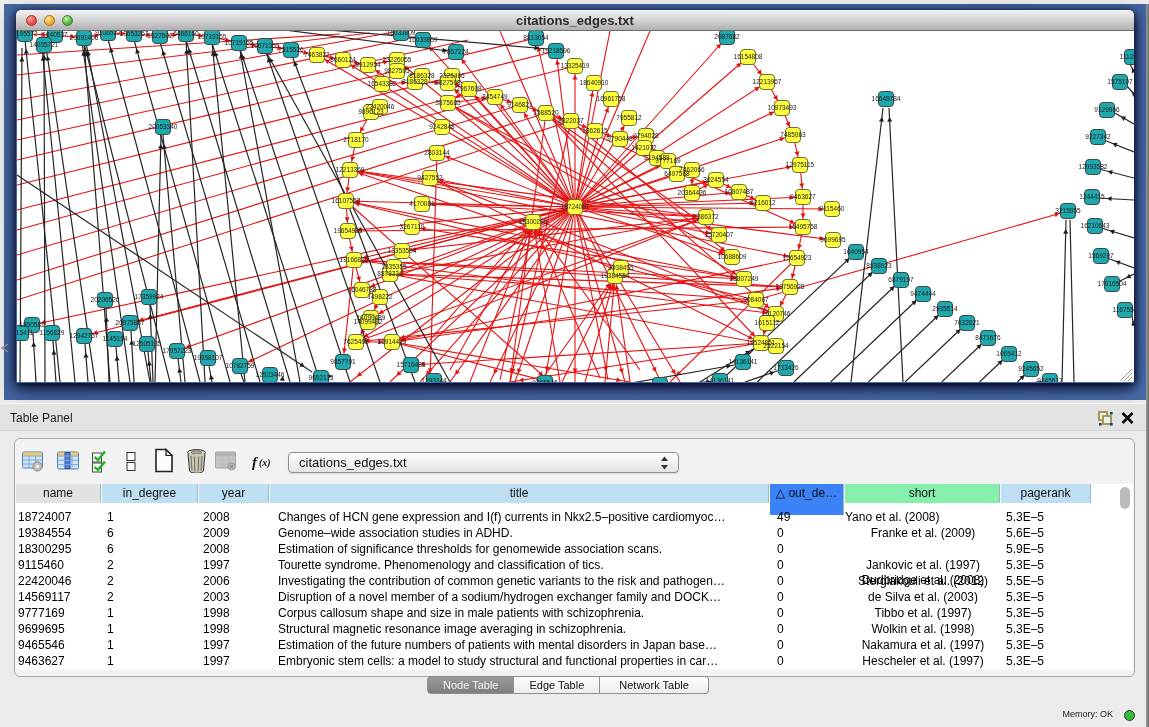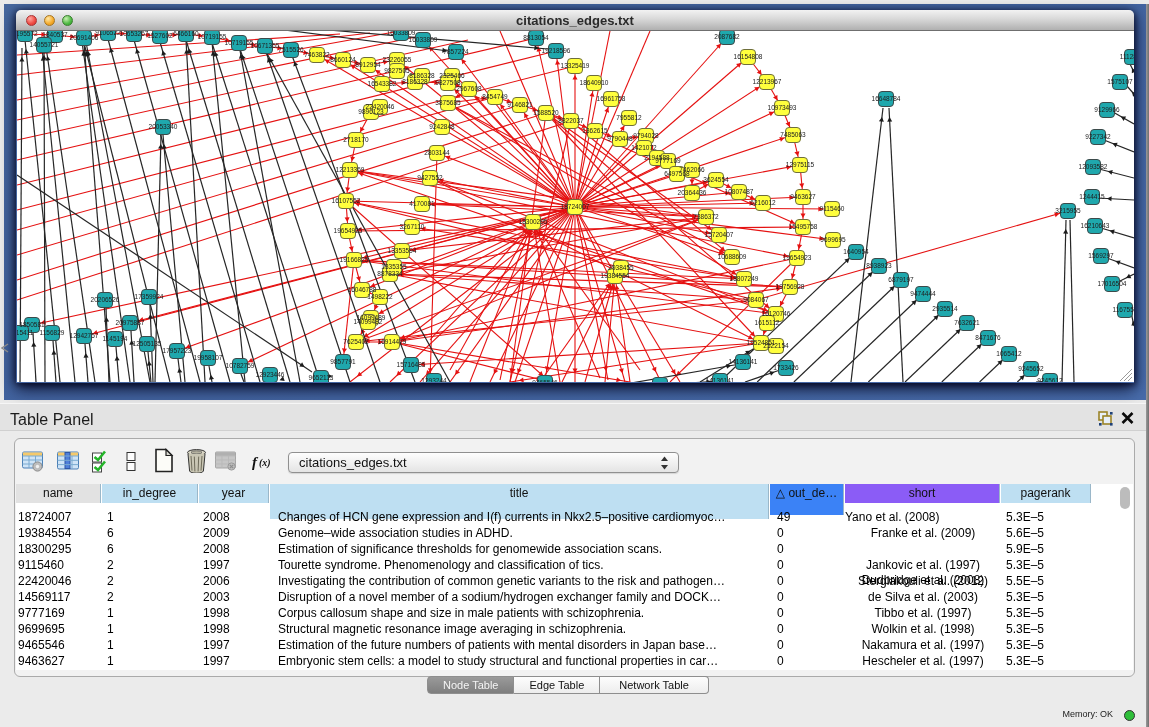--- a/index.html
+++ b/index.html
@@ -1,21 +1,21 @@
 <!DOCTYPE html>
 <html><head><meta charset="utf-8"><style>
 *{margin:0;padding:0;box-sizing:border-box}
 body{width:1149px;height:727px;background:#ebebeb;font-family:"Liberation Sans",sans-serif;position:relative;overflow:hidden}
 #frame{position:absolute;left:4px;top:4px;width:1143px;height:396px;background:linear-gradient(160deg,#47689f 0%,#42639f 45%,#486cab 100%)}
 #win{position:absolute;left:12px;top:6px;width:1118px;height:373px;border-radius:5px 5px 0 0;box-shadow:0 6px 16px rgba(0,0,25,.8),2px 2px 6px rgba(0,0,30,.55),-2px 0 6px rgba(0,0,30,.4)}
 #titlebar{position:absolute;left:0;top:0;width:100%;height:21px;border-radius:5px 5px 0 0;background:linear-gradient(#f2f2f2,#d8d8d8 45%,#b0b0b0);border-bottom:1px solid #6f6f6f;text-align:center;font-size:13px;color:#2a2a2a;line-height:21px;font-weight:bold}
 .tl{position:absolute;top:5px;width:11px;height:11px;border-radius:50%;}
 #canvas{position:absolute;left:1px;top:21px;width:1117px;height:351px;background:#fff;overflow:hidden}
 #tpbar{position:absolute;left:0px;top:403px;width:1146px;height:28px;background:#e3e3e3;border-top:1px solid #f6f6f6;border-bottom:1px solid #d0d0d0}
-#tpbar span{position:absolute;left:10px;top:7px;font-size:16px;color:#1c1c1c}
+#tpbar span{position:absolute;left:10px;top:7px;font-size:12px;color:#1c1c1c}
 #container{position:absolute;left:14px;top:438px;width:1121px;height:239px;border:1px solid #aaa;border-radius:6px;background:#f2f2f2}
 #toolbar{position:absolute;left:0;top:0;width:100%;height:44px}
 #combo{position:absolute;left:273px;top:13px;width:391px;height:21px;border:1px solid #909090;border-radius:4px;background:linear-gradient(#fefefe,#e4e4e4);font-size:13px;line-height:19px;padding-left:10px;color:#111;box-shadow:0 1px 1px rgba(0,0,0,.12)}
 #table{position:absolute;left:1px;top:45px;width:1117px;height:186px;background:#fff;font-size:12px;color:#000}
 #thead{position:absolute;left:0;top:0;width:1076px;height:19px;font-size:12px;color:#111}
 #tbody{position:absolute;left:0;top:25px;width:1076px;height:166px;line-height:16px}
 #tabs{position:absolute;left:427px;top:676px;height:18px;font-size:11px}
 .tab{float:left;height:18px;line-height:17px;padding:0 15px;background:linear-gradient(#fdfdfd,#ededed);border:1px solid #8e8e8e;border-left:none;color:#111}
 #memory{position:absolute;right:36px;top:709px;font-size:9px;color:#222}
 #memdot{position:absolute;right:14px;top:710px;width:11px;height:11px;border-radius:50%;background:#2fbf3a;border:1px solid #333}
@@ -910,23 +910,23 @@
           <path d="M4.5 0.5 L8 5 H1 Z" fill="#333"></path>
           <path d="M4.5 13.5 L8 9 H1 Z" fill="#333"></path>
         </svg>
     </div>
   </div>
   <div id="table">
     <div id="thead">
         <div style="position:absolute;left:0px;top:0;width:85px;height:19px;background:#e2e2e2;border-right:1px solid #9ab7c9;text-align:center;line-height:19px;">name</div>
         <div style="position:absolute;left:86px;top:0;width:96px;height:19px;background:#bedff2;border-right:1px solid #9ab7c9;text-align:center;line-height:19px;">in_degree</div>
         <div style="position:absolute;left:183px;top:0;width:70px;height:19px;background:#bedff2;border-right:1px solid #9ab7c9;text-align:center;line-height:19px;">year</div>
-        <div style="position:absolute;left:254px;top:0;width:499px;height:35px;background:#bedff2;border-right:1px solid #9ab7c9;text-align:center;line-height:19px;">title</div>
+        <div style="position:absolute;left:254px;top:0;width:499px;height:19px;background:#bedff2;border-right:1px solid #9ab7c9;text-align:center;line-height:19px;">title</div>
         <div style="position:absolute;left:754px;top:0;width:74px;height:31px;background:#3b82f6;border-right:1px solid #9ab7c9;text-align:center;line-height:19px;">△ out_de…</div>
-        <div style="position:absolute;left:829px;top:0;width:155px;height:19px;background:#8b5cf6;border-right:1px solid #9ab7c9;text-align:center;line-height:19px;">short</div>
+        <div style="position:absolute;left:829px;top:0;width:155px;height:19px;background:#86efac;border-right:1px solid #9ab7c9;text-align:center;line-height:19px;">short</div>
         <div style="position:absolute;left:985px;top:0;width:90px;height:19px;background:#bedff2;border-right:1px solid #9ab7c9;text-align:center;line-height:19px;">pagerank</div>
       </div>
     <div id="tbody">
         <div style="position:absolute;left:2px;top:0px;">18724007</div>
         <div style="position:absolute;left:91px;top:0px;">1</div>
         <div style="position:absolute;left:187px;top:0px;">2008</div>
         <div style="position:absolute;left:262px;top:0px;width:496px;overflow:hidden;white-space:nowrap;">Changes of HCN gene expression and I(f) currents in Nkx2.5–positive cardiomyoc…</div>
         <div style="position:absolute;left:761px;top:0px;">49</div>
         <div style="position:absolute;left:829px;top:0px;width:156px;text-align:left;">Yano et al. (2008)</div>
         <div style="position:absolute;left:990px;top:0px;">5.3E–5</div>

